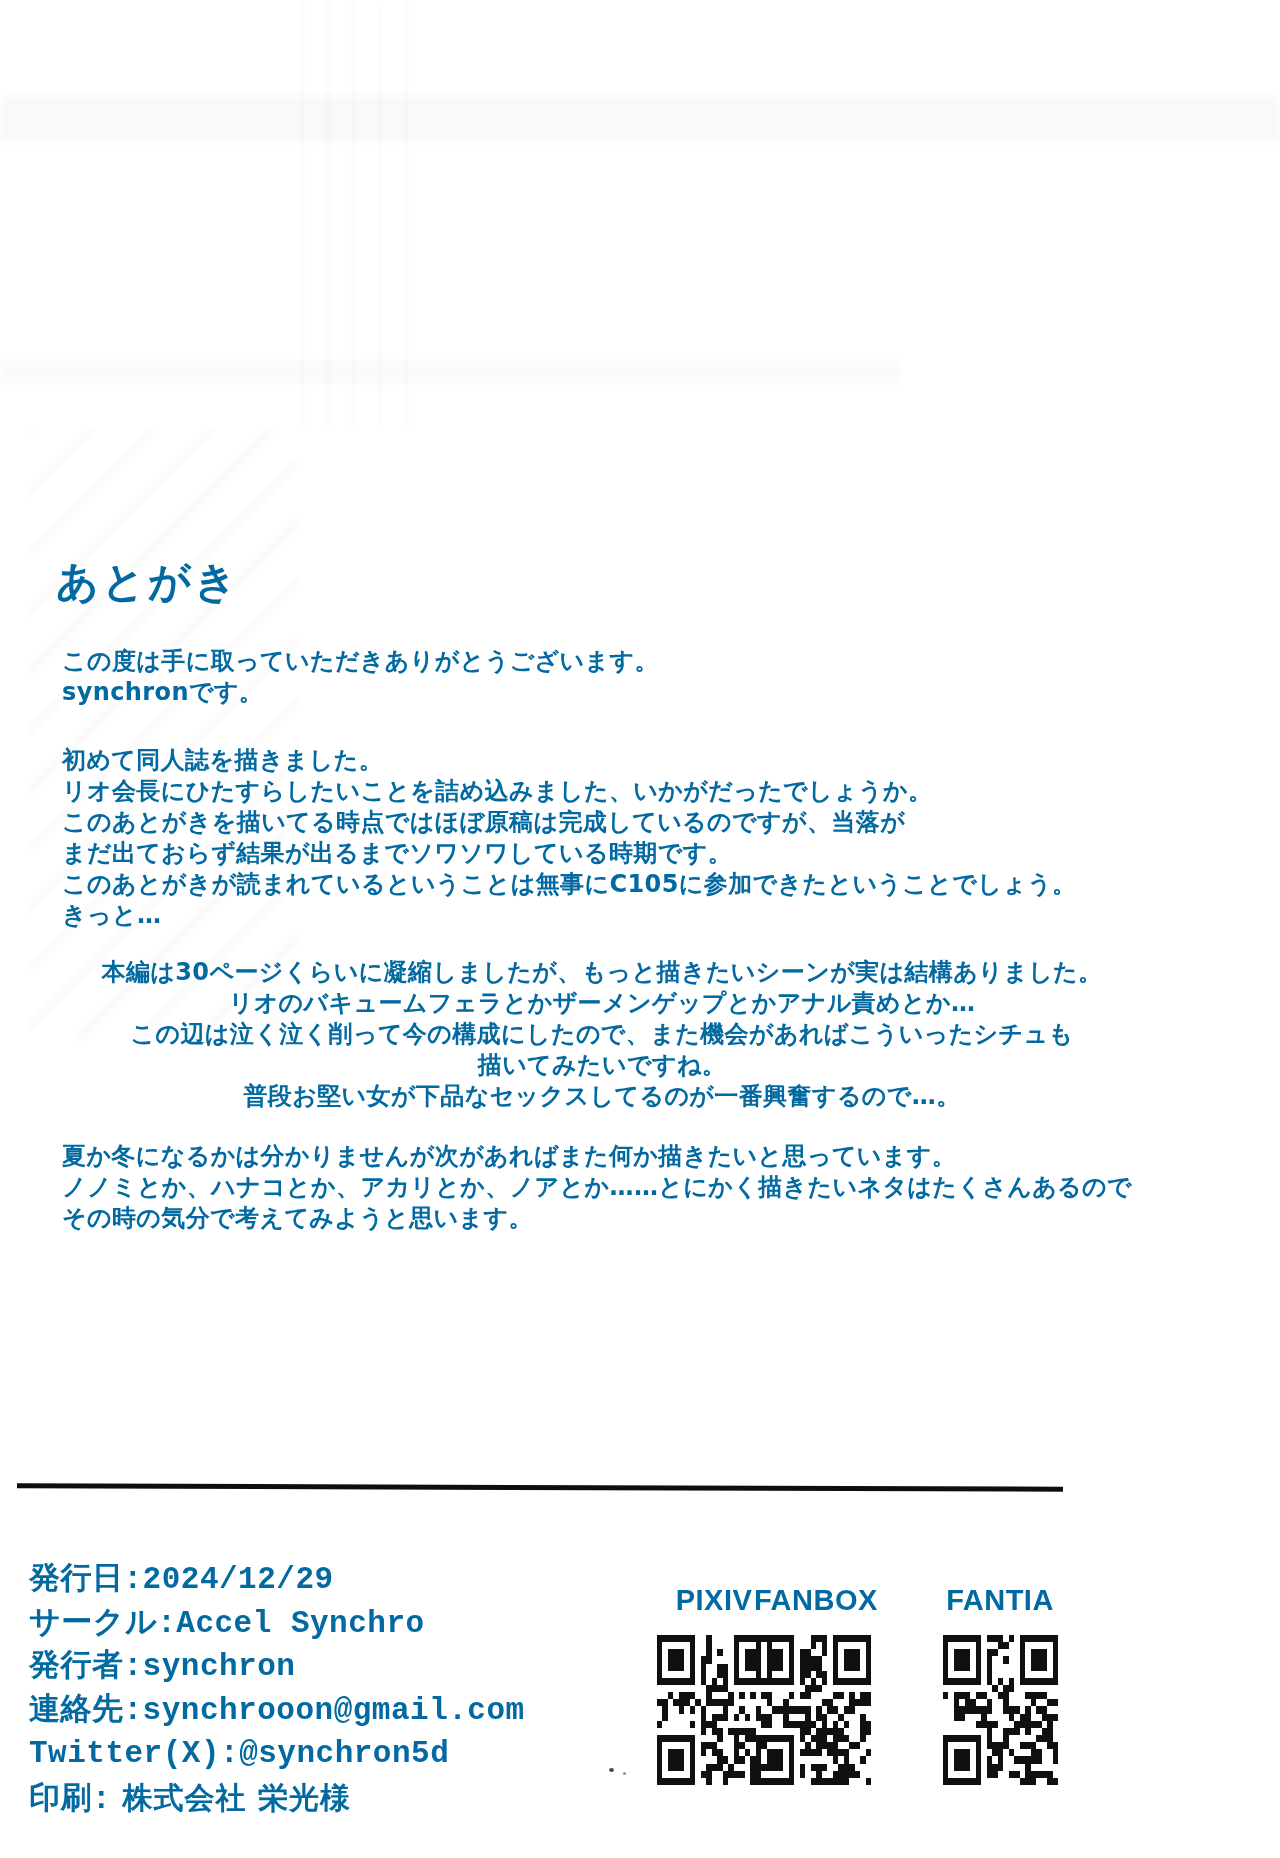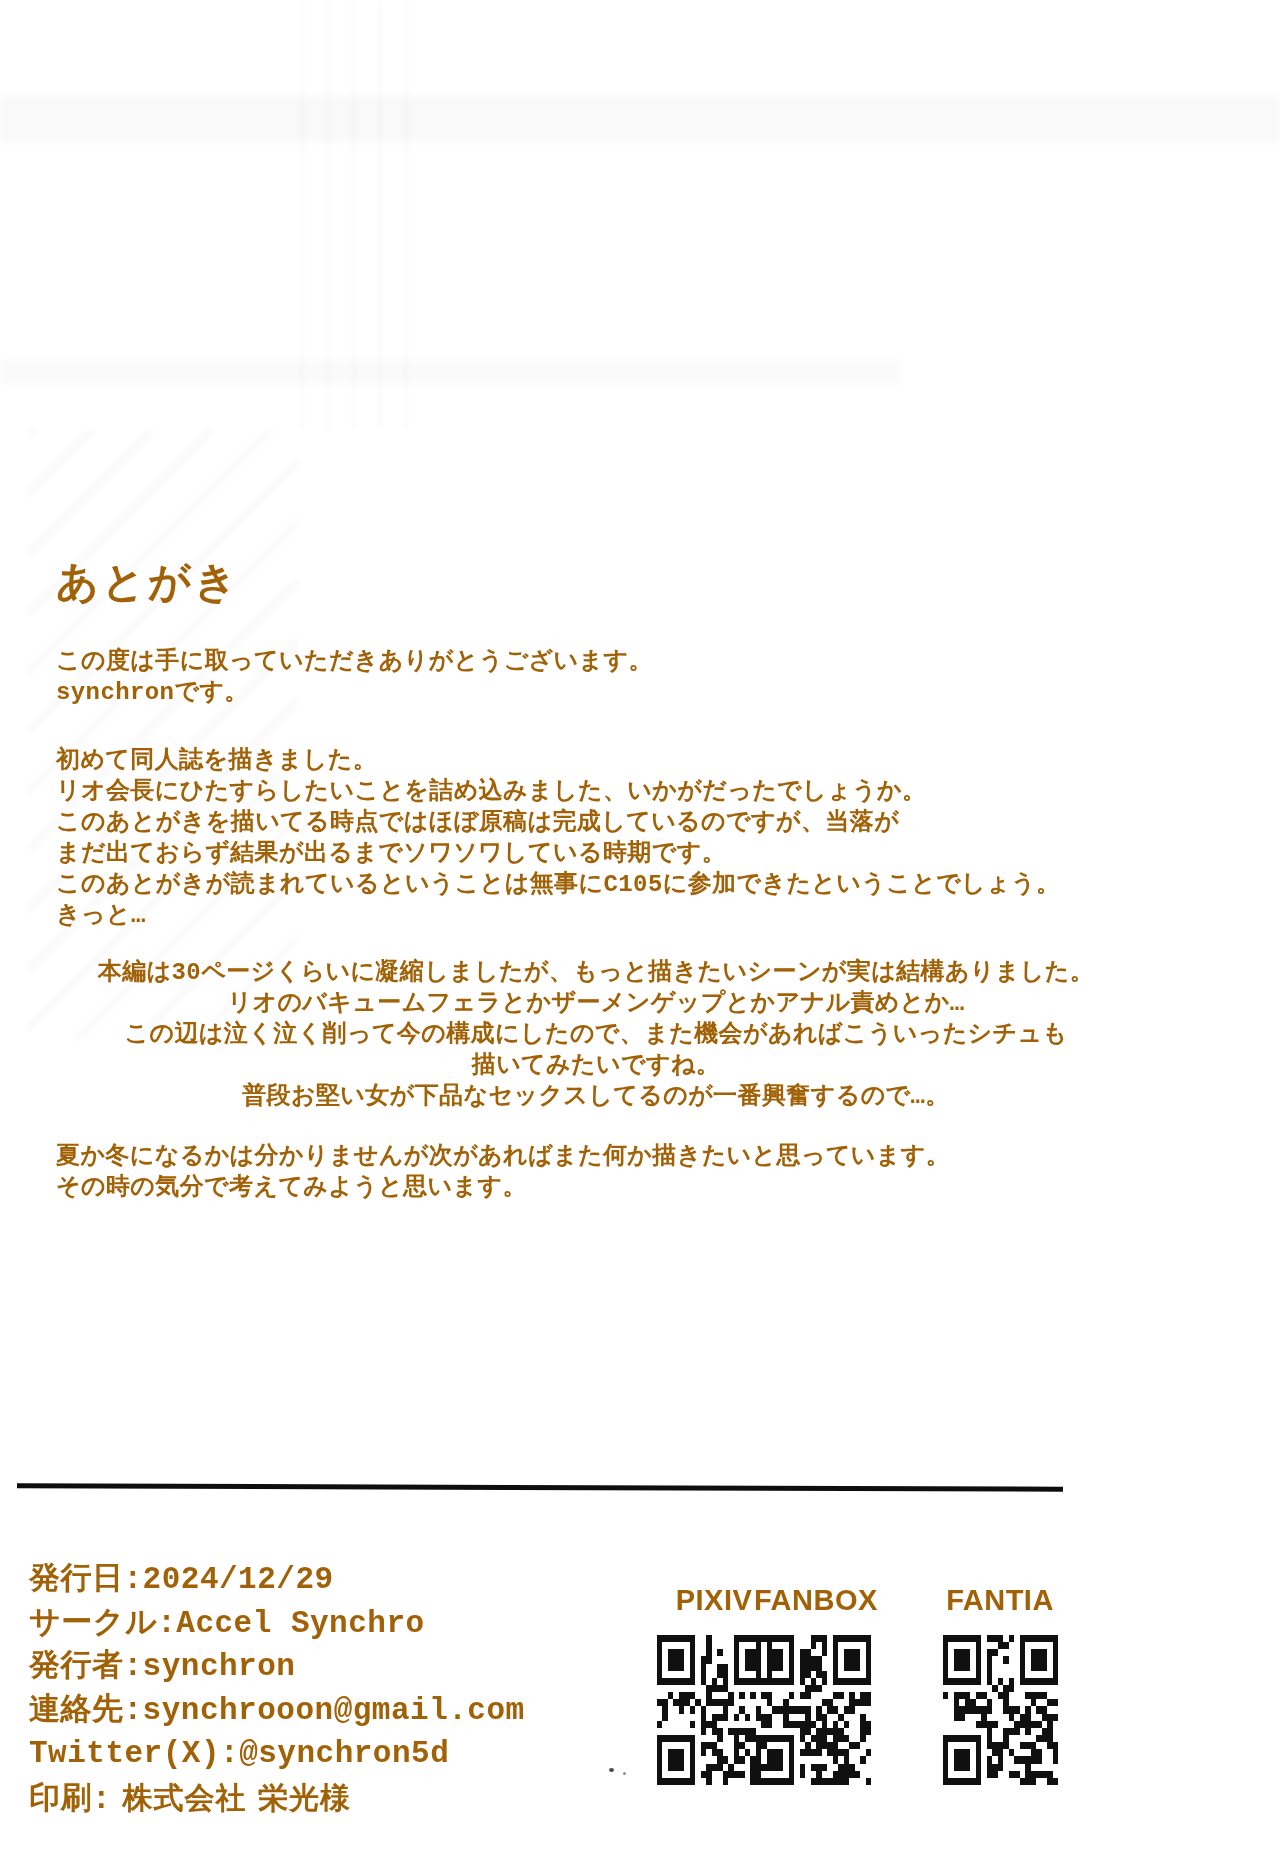--- a/index.html
+++ b/index.html
@@ -1,26 +1,26 @@
 <!DOCTYPE html>
 <html><head>
 <meta charset="utf-8">
 <style>
   html,body{margin:0;padding:0;background:#e8e8e8;}
   .page{
     position:relative;width:1280px;height:1858px;background:#ffffff;
-    color:#a16207;overflow:hidden;
+    color:#0369a1;overflow:hidden;
     font-family:"DejaVu Sans", sans-serif;
   }
   .title{
     position:absolute;left:56px;top:554px;
     font-size:42px;font-weight:800;letter-spacing:3px;
   }
   .body-text{position:absolute;left:56px;top:0;width:1080px;}
-  .para{position:absolute;left:0;width:1080px;font-family:Liberation Mono, monospace;}
+  .para{position:absolute;left:6px;width:1080px;}
   .para .line{
     font-size:24px;line-height:31px;font-weight:700;
     letter-spacing:0.4px;white-space:nowrap;
   }
   .para.p0{top:646px;}
   .para.p1{top:745px;}
   .para.p2{top:957px;text-align:center;}
   .para.p3{top:1141px;}
 
   .divider{
@@ -101,20 +101,21 @@
       </div>
       <div class="para p2">
         <div class="line">本編は30ページくらいに凝縮しましたが、もっと描きたいシーンが実は結構ありました。</div>
         <div class="line">リオのバキュームフェラとかザーメンゲップとかアナル責めとか…</div>
         <div class="line">この辺は泣く泣く削って今の構成にしたので、また機会があればこういったシチュも</div>
         <div class="line">描いてみたいですね。</div>
         <div class="line">普段お堅い女が下品なセックスしてるのが一番興奮するので…。</div>
       </div>
       <div class="para p3">
         <div class="line">夏か冬になるかは分かりませんが次があればまた何か描きたいと思っています。</div>
+        <div class="line">ノノミとか、ハナコとか、アカリとか、ノアとか……とにかく描きたいネタはたくさんあるので</div>
         <div class="line">その時の気分で考えてみようと思います。</div>
       </div>
     </div>
 
   <div class="divider"></div>
 
   <div class="colophon">
       <div class="cline"><span>発行日:2024/12/29</span></div>
       <div class="cline"><span>サークル:Accel Synchro</span></div>
       <div class="cline"><span>発行者:synchron</span></div>

